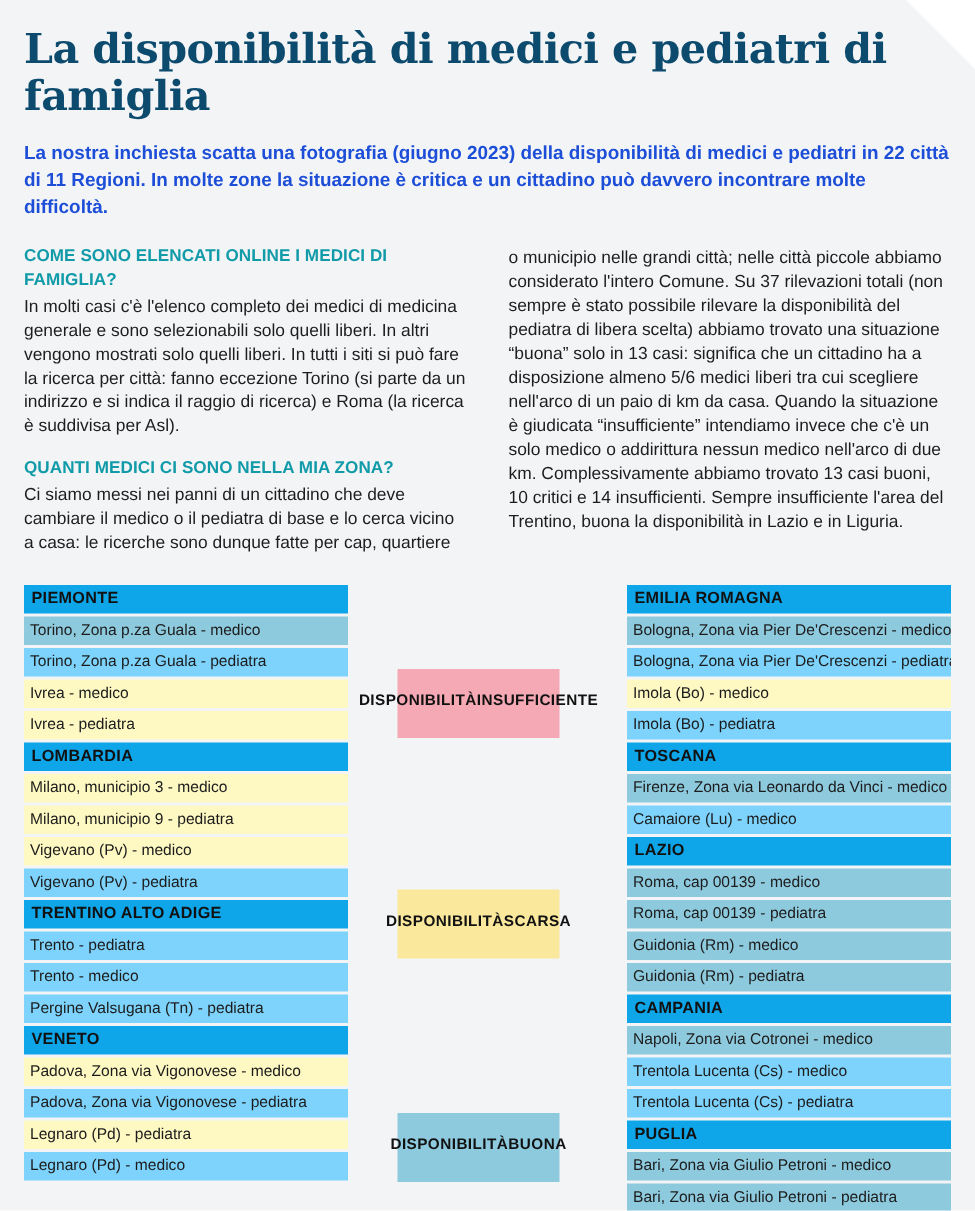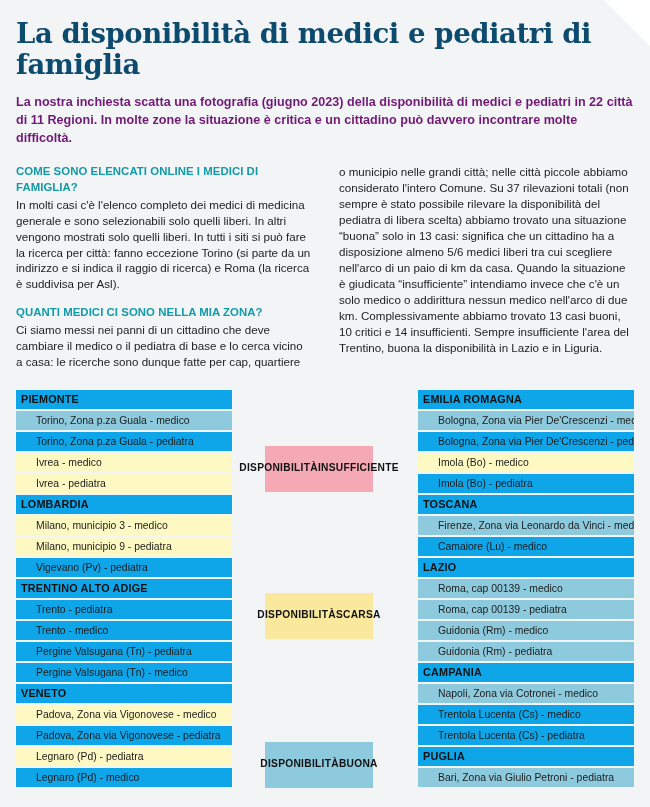--- a/index.html
+++ b/index.html
@@ -38,21 +38,21 @@
     color: #0c4a6e;
     font-size: 27.5px;
     font-weight: bold;
     letter-spacing: -0.4px;
     margin: 0;
     padding: 18px 0 0 0;
     line-height: 1.12;
   }
   #standfirst {
     font-size: 12.6px;
-    color: #701a75;
+    color: #1d4ed8;
     line-height: 1.45;
     margin: 13px 0 0 0;
     max-width: 618px;
     font-weight: 600;
   }
   #cols {
     display: flex;
     gap: 28px;
     margin-top: 17px;
   }
@@ -93,27 +93,27 @@
     height: 19px;
     line-height: 19px;
     padding-left: 5px;
     margin-bottom: 2px;
   }
   .row {
     font-size: 10.4px;
     color: #1c1c1c;
     height: 19px;
     line-height: 19px;
-    padding-left: 20px;
+    padding-left: 4px;
     margin-bottom: 2px;
     white-space: nowrap;
     overflow: hidden;
   }
   .row.buona { background: #8ecade; }
-  .row.insufficiente { background: #0ea5e9; }
+  .row.insufficiente { background: #7dd3fc; }
   .row.scarsa { background: #fef9c3; }
 
   .legend-box {
     position: absolute;
     left: 15px;
     width: 108px;
     height: 46px;
     display: flex;
     flex-direction: row;
     align-items: center;
@@ -157,26 +157,26 @@
     <div id="lists">
       <div class="listcol" id="list-left">
           <div class="region">PIEMONTE</div>
           <div class="row buona">Torino, Zona p.za Guala - medico</div>
           <div class="row insufficiente">Torino, Zona p.za Guala - pediatra</div>
           <div class="row scarsa">Ivrea - medico</div>
           <div class="row scarsa">Ivrea - pediatra</div>
           <div class="region">LOMBARDIA</div>
           <div class="row scarsa">Milano, municipio 3 - medico</div>
           <div class="row scarsa">Milano, municipio 9 - pediatra</div>
+          <div class="row scarsa">Vigevano (Pv) - medico</div>
           <div class="row insufficiente">Vigevano (Pv) - pediatra</div>
           <div class="region">TRENTINO ALTO ADIGE</div>
           <div class="row insufficiente">Trento - pediatra</div>
           <div class="row insufficiente">Trento - medico</div>
           <div class="row insufficiente">Pergine Valsugana (Tn) - pediatra</div>
-          <div class="row insufficiente">Pergine Valsugana (Tn) - medico</div>
           <div class="region">VENETO</div>
           <div class="row scarsa">Padova, Zona via Vigonovese - medico</div>
           <div class="row insufficiente">Padova, Zona via Vigonovese - pediatra</div>
           <div class="row scarsa">Legnaro (Pd) - pediatra</div>
           <div class="row insufficiente">Legnaro (Pd) - medico</div>
         </div>
       <div class="midcol" id="legend">
           <div class="legend-box insufficiente">
             <span>DISPONIBILITÀ</span>
             <span>INSUFFICIENTE</span>
@@ -202,18 +202,19 @@
           <div class="region">LAZIO</div>
           <div class="row buona">Roma, cap 00139 - medico</div>
           <div class="row buona">Roma, cap 00139 - pediatra</div>
           <div class="row buona">Guidonia (Rm) - medico</div>
           <div class="row buona">Guidonia (Rm) - pediatra</div>
           <div class="region">CAMPANIA</div>
           <div class="row buona">Napoli, Zona via Cotronei - medico</div>
           <div class="row insufficiente">Trentola Lucenta (Cs) - medico</div>
           <div class="row insufficiente">Trentola Lucenta (Cs) - pediatra</div>
           <div class="region">PUGLIA</div>
+          <div class="row buona">Bari, Zona via Giulio Petroni - medico</div>
           <div class="row buona">Bari, Zona via Giulio Petroni - pediatra</div>
         </div>
     </div>
 
   </div>
 </div>
 
 </body></html>

